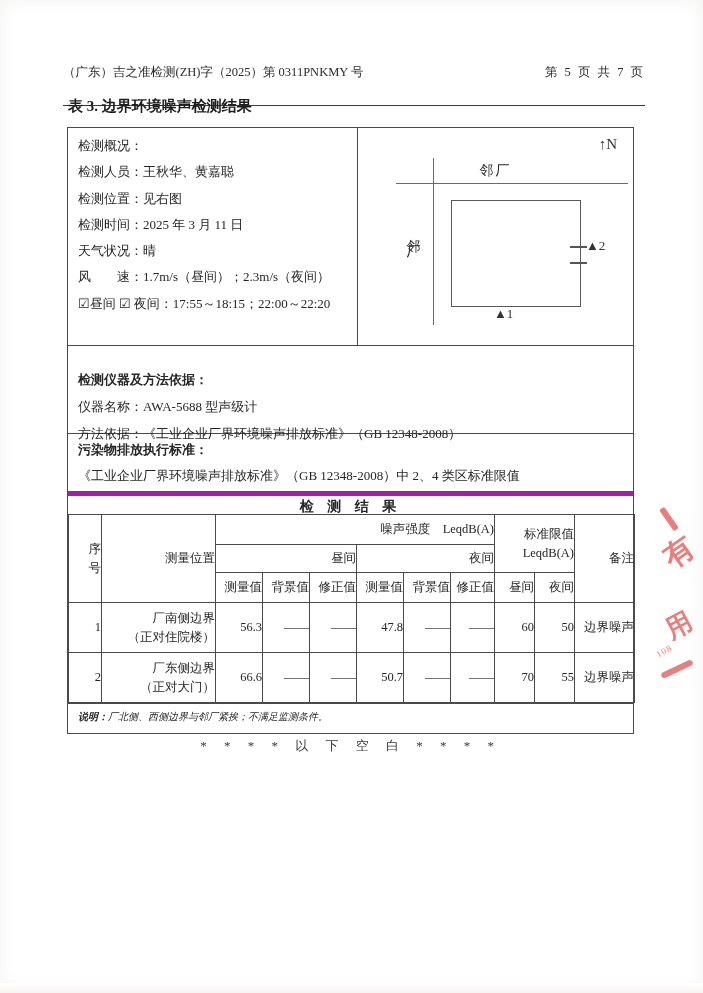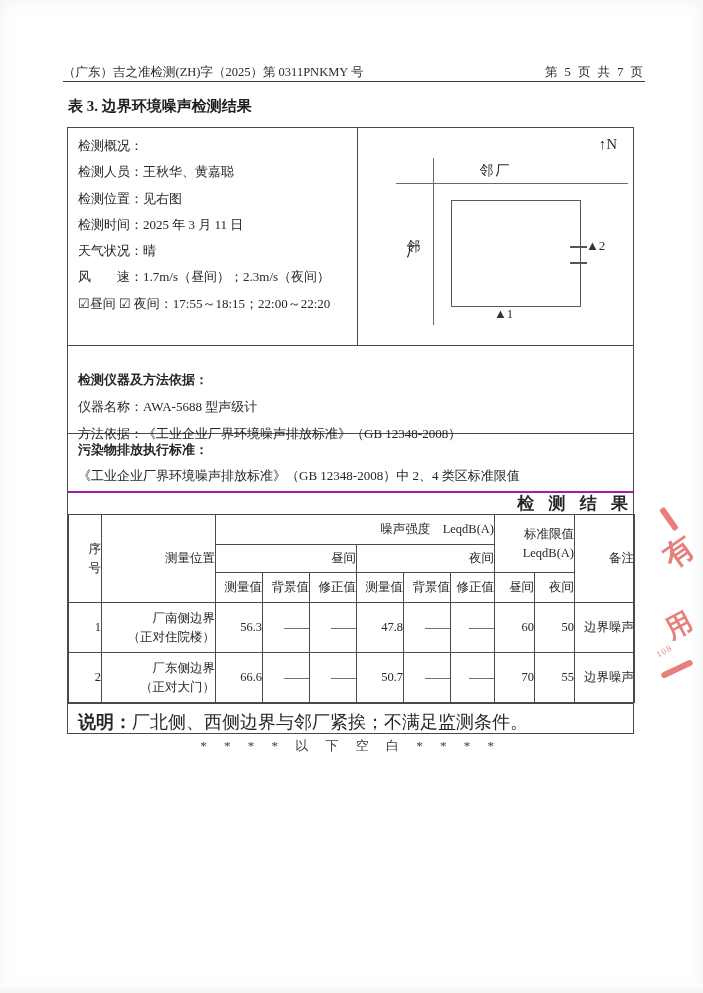--- a/index.html
+++ b/index.html
@@ -17,21 +17,21 @@
     box-shadow:inset 0 0 18px rgba(180,175,165,.18);
   }
   .scan-bottom{
     position:absolute;left:0;bottom:0;width:100%;height:10px;
     background:linear-gradient(0deg,#f6f4f0,#ffffff);
   }
   
   .hdr{
     position:absolute;left:63px;top:64px;width:582px;
     border-bottom:1.5px solid #3a3a3a;
-    padding-bottom:0;
+    padding-bottom:24px;
     display:flex;justify-content:space-between;align-items:flex-end;
     font-size:12.5px;color:#2b2b2b;
   }
   .hdr .right{letter-spacing:2px;}
   .doc-title{
     position:absolute;left:68px;top:97px;
     font-size:15px;font-weight:bold;color:#1d1d1d;
   }
   
   .block{
@@ -59,43 +59,43 @@
   .d-tick.t1{top:118px;}
   .d-tick.t2{top:134px;}
   .d-p2{position:absolute;left:228px;top:110px;font-size:13px;color:#333;}
   .d-p1{position:absolute;left:136px;top:178px;font-size:13px;color:#333;}
   .rowB{border-top:1px solid #4a4a4a;height:88px;box-sizing:border-box;padding:20px 0 0 10px;}
   .rowB .ln{line-height:27px;}
   .rowC{border-top:1px solid #4a4a4a;height:58px;box-sizing:border-box;padding:3px 0 0 10px;}
   .rowC .ln{line-height:26px;}
   .ln.b{font-weight:bold;}
   .rowD{
-    border-top:2px solid #a21caf;height:23px;box-sizing:border-box;
-    text-align:right;font-weight:bold;font-size:17px;letter-spacing:5px;
+    border-top:5px solid #a21caf;height:23px;box-sizing:border-box;
+    text-align:center;font-weight:bold;font-size:14px;letter-spacing:5px;
     line-height:22px;
   }
   
   table.res{
     border-collapse:collapse;width:100%;table-layout:fixed;
     border-top:1px solid #4a4a4a;
     font-size:12.5px;
   }
   table.res td{
     border:1px solid #4a4a4a;
     text-align:right;vertical-align:middle;
     padding:0;line-height:1.5;
     overflow:hidden;
   }
   table.res tr.h1 td{height:29px;}
   table.res tr.h2 td{height:27px;}
   table.res tr.h3 td{height:29px;}
   table.res tr.dr td{height:49px;}
   .noteRow{
     border-top:1px solid #4a4a4a;height:30px;box-sizing:border-box;
-    padding:6px 0 0 10px;font-size:18px;
+    padding:6px 0 0 10px;font-size:10px;font-style:italic;
   }
   .noteRow .lbl{font-weight:bold;}
   .footer-note{
     position:absolute;left:67px;top:737px;width:567px;
     text-align:center;font-size:13px;letter-spacing:7px;color:#3a3a3a;
   }
   
   .stamp{position:absolute;left:648px;top:500px;width:60px;height:200px;color:#e2605c;opacity:.8;}
   .stamp .s-bar1{position:absolute;left:8px;top:16px;width:26px;height:6px;background:#e2605c;transform:rotate(55deg);border-radius:2px;}
   .stamp .s-c1{position:absolute;left:16px;top:32px;font-size:30px;font-weight:bold;transform:rotate(-35deg);}

